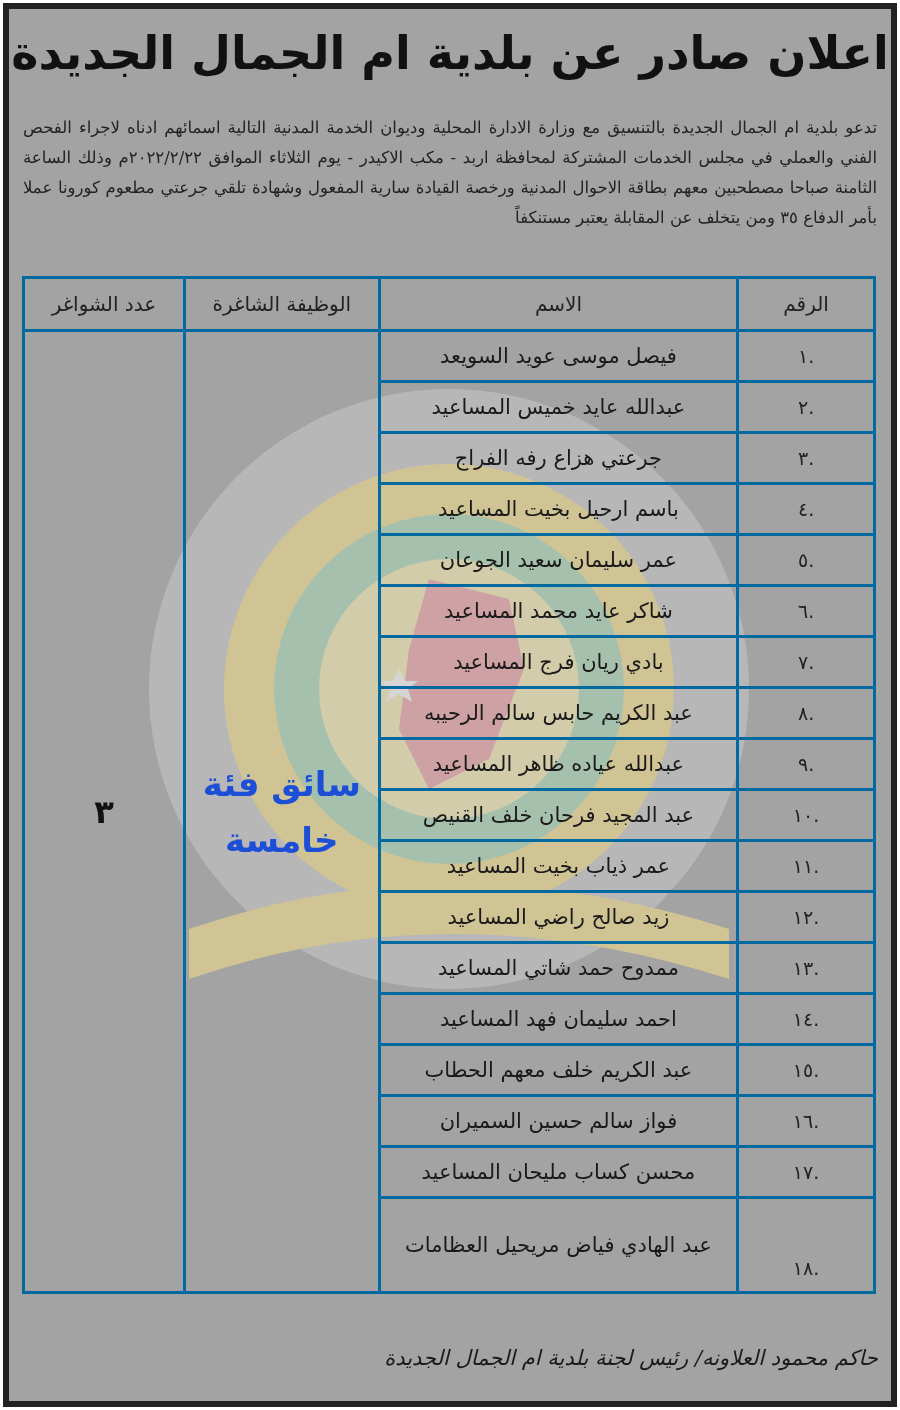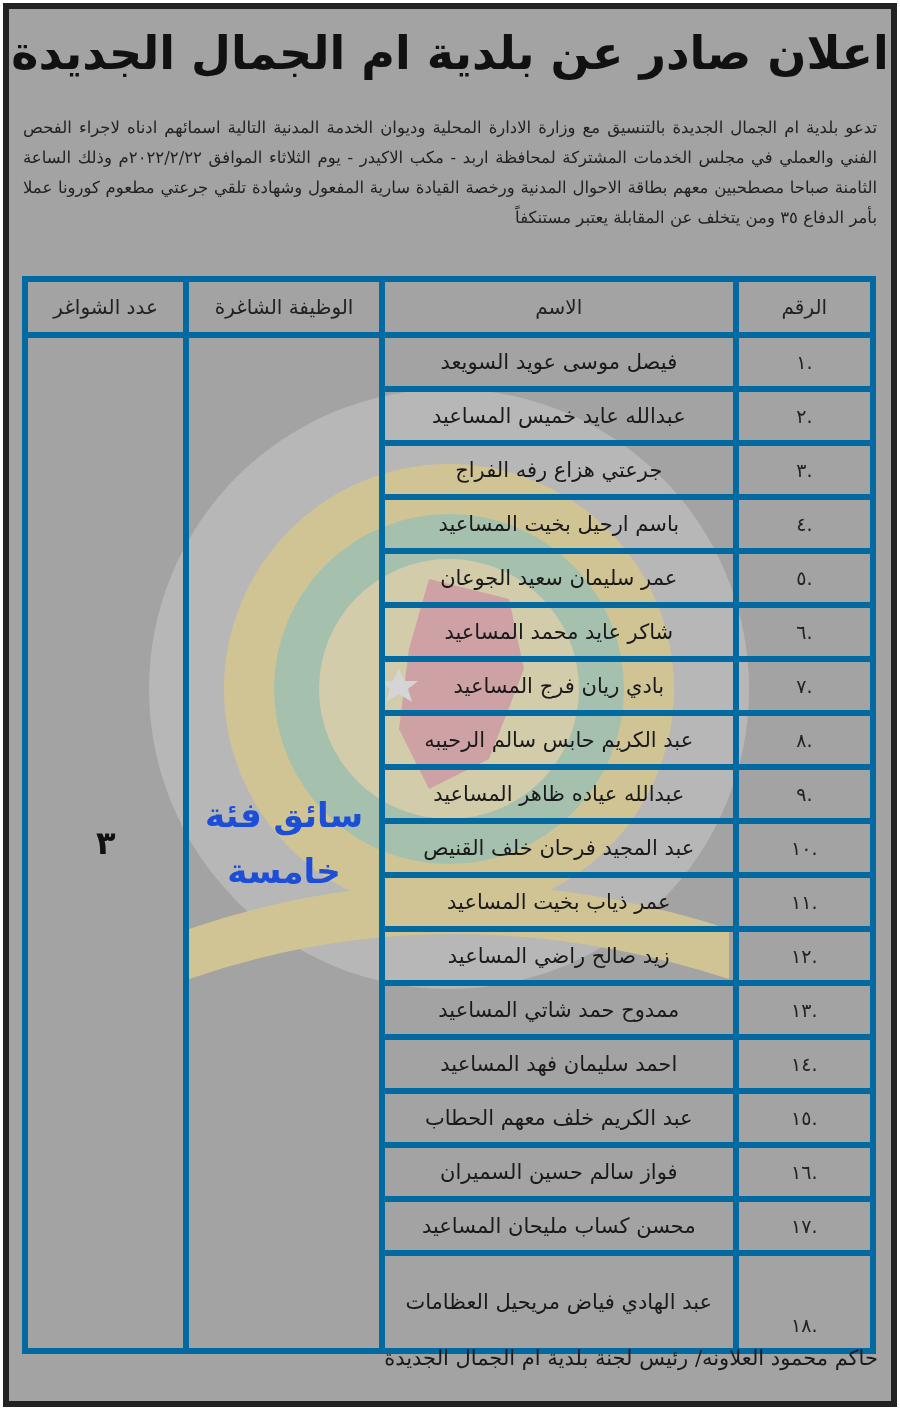--- a/index.html
+++ b/index.html
@@ -10,35 +10,35 @@
   .title { position: absolute; left: 0; right: 0; top: 14px; text-align: center;
            font-family: "DejaVu Sans", sans-serif; font-weight: bold; font-size: 46px;
            line-height: 60px; color: #111; direction: rtl; }
   .intro { position: absolute; left: 14px; right: 14px; top: 92px; direction: rtl;
            text-align: justify; font-family: "DejaVu Serif", serif; font-size: 16.5px;
            line-height: 30px; color: #222; margin-top: 12px; }
   .watermark { position: absolute; left: 120px; top: 360px; width: 640px; height: 640px;
                pointer-events: none; opacity: 0.55; }
   table.list { position: absolute; left: 22px; top: 276px; width: 854px;
                border-collapse: collapse; direction: rtl; background: transparent; }
-  table.list td, table.list th { border: 6px solid #0369a1; padding: 0; text-align: center;
+  table.list td, table.list th { border: 3px solid #0369a1; padding: 0; text-align: center;
                font-family: "DejaVu Sans", sans-serif; }
   table.list th { height: 50px; font-weight: normal; font-size: 20px; color: #222; }
   .col-num { width: 134px; }
   .col-name { width: 356px; margin-left: 47px; }
   .col-job { width: 192px; }
   .col-count { width: 158px; }
   td.num { font-size: 19px; height: 48px; color: #222; }
   td.name { font-size: 21px; height: 48px; color: #1a1a1a; margin-left: 9px; }
   tr.tall td.num { height: 80px; vertical-align: bottom; padding-bottom: 12px; }
   tr.tall td.name { height: 80px; line-height: 32px; }
   td.job { font-weight: bold; font-size: 34px; line-height: 56px; color: #1d4ed8; }
   td.count { font-weight: bold; font-size: 32px; color: #111; }
   .signature { position: absolute; right: 22px; top: 1346px; direction: rtl;
-               font-family: "DejaVu Serif", serif; font-size: 21px; color: #1a1a1a; }
+               font-family: "DejaVu Serif", serif; font-size: 21px; color: #1a1a1a; font-style: italic; }
 </style>
 </head>
 <body>
 
 <div class="frame">
 
   <svg class="watermark" viewBox="0 0 640 640">
     <circle cx="320" cy="320" r="300" fill="#c8c8c8"></circle>
     <circle cx="320" cy="320" r="225" fill="#f6e08a"></circle>
     <circle cx="320" cy="320" r="175" fill="#a9d9b8"></circle>

